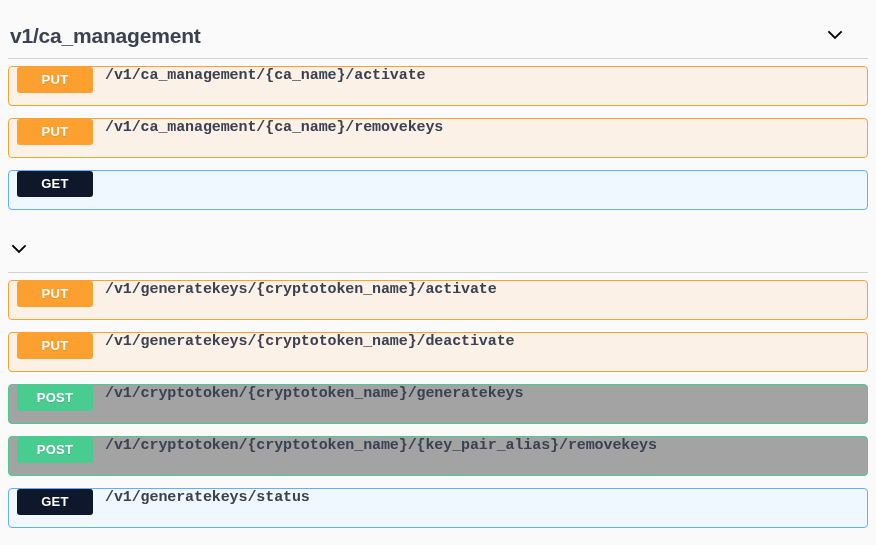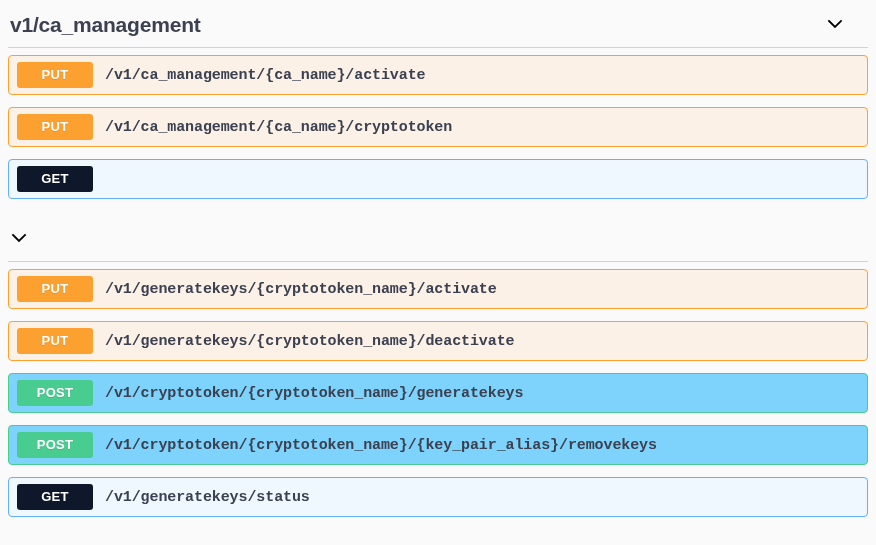--- a/index.html
+++ b/index.html
@@ -13,21 +13,21 @@
     background: #fafafa;
     font-family: "Liberation Sans", sans-serif;
     color: #3b4151;
     overflow: hidden;
   }
 
   .swagger-root {
     width: 876px;
     height: 545px;
     box-sizing: border-box;
-    padding: 5px 8px;
+    padding: 16px 8px;
   }
 
   
   .opblock-tag-section {
     display: block;
   }
 
   .opblock-tag {
     display: flex;
     align-items: center;
@@ -64,21 +64,21 @@
     display: block;
   }
 
   
   .operations-list {
     padding-top: 7px;
   }
 
   .opblock {
     display: flex;
-    align-items: center;
+    align-items: flex-start;
     height: 40px;
     box-sizing: border-box;
     margin: 0 0 12px 0;
     border-radius: 4px;
     border-width: 1px;
     border-style: solid;
     cursor: pointer;
   }
 
   .opblock-summary-method {
@@ -119,21 +119,21 @@
 
   .opblock.put {
     background: #fbf1e6;
     border-color: #fca130;
   }
   .opblock.put .opblock-summary-method {
     background: #fca130;
   }
 
   .opblock.post {
-    background: #7dd3fc;
+    background: #a3a3a3;
     border-color: #49cc90;
   }
   .opblock.post .opblock-summary-method {
     background: #49cc90;
   }
 
   .section-gap {
     height: 8px;
   }
 </style>
@@ -155,21 +155,21 @@
 
     <div class="operations-list">
 
       <div class="opblock put">
         <span class="opblock-summary-method">PUT</span>
         <span class="opblock-summary-path">/v1/ca_management/{ca_name}/activate</span>
       </div>
 
       <div class="opblock put">
         <span class="opblock-summary-method">PUT</span>
-        <span class="opblock-summary-path">/v1/ca_management/{ca_name}/cryptotoken</span>
+        <span class="opblock-summary-path">/v1/ca_management/{ca_name}/removekeys</span>
       </div>
 
       <div class="opblock get">
         <span class="opblock-summary-method">GET</span>
       </div>
 
     </div>
   </div>
 
   <div class="section-gap"></div>

